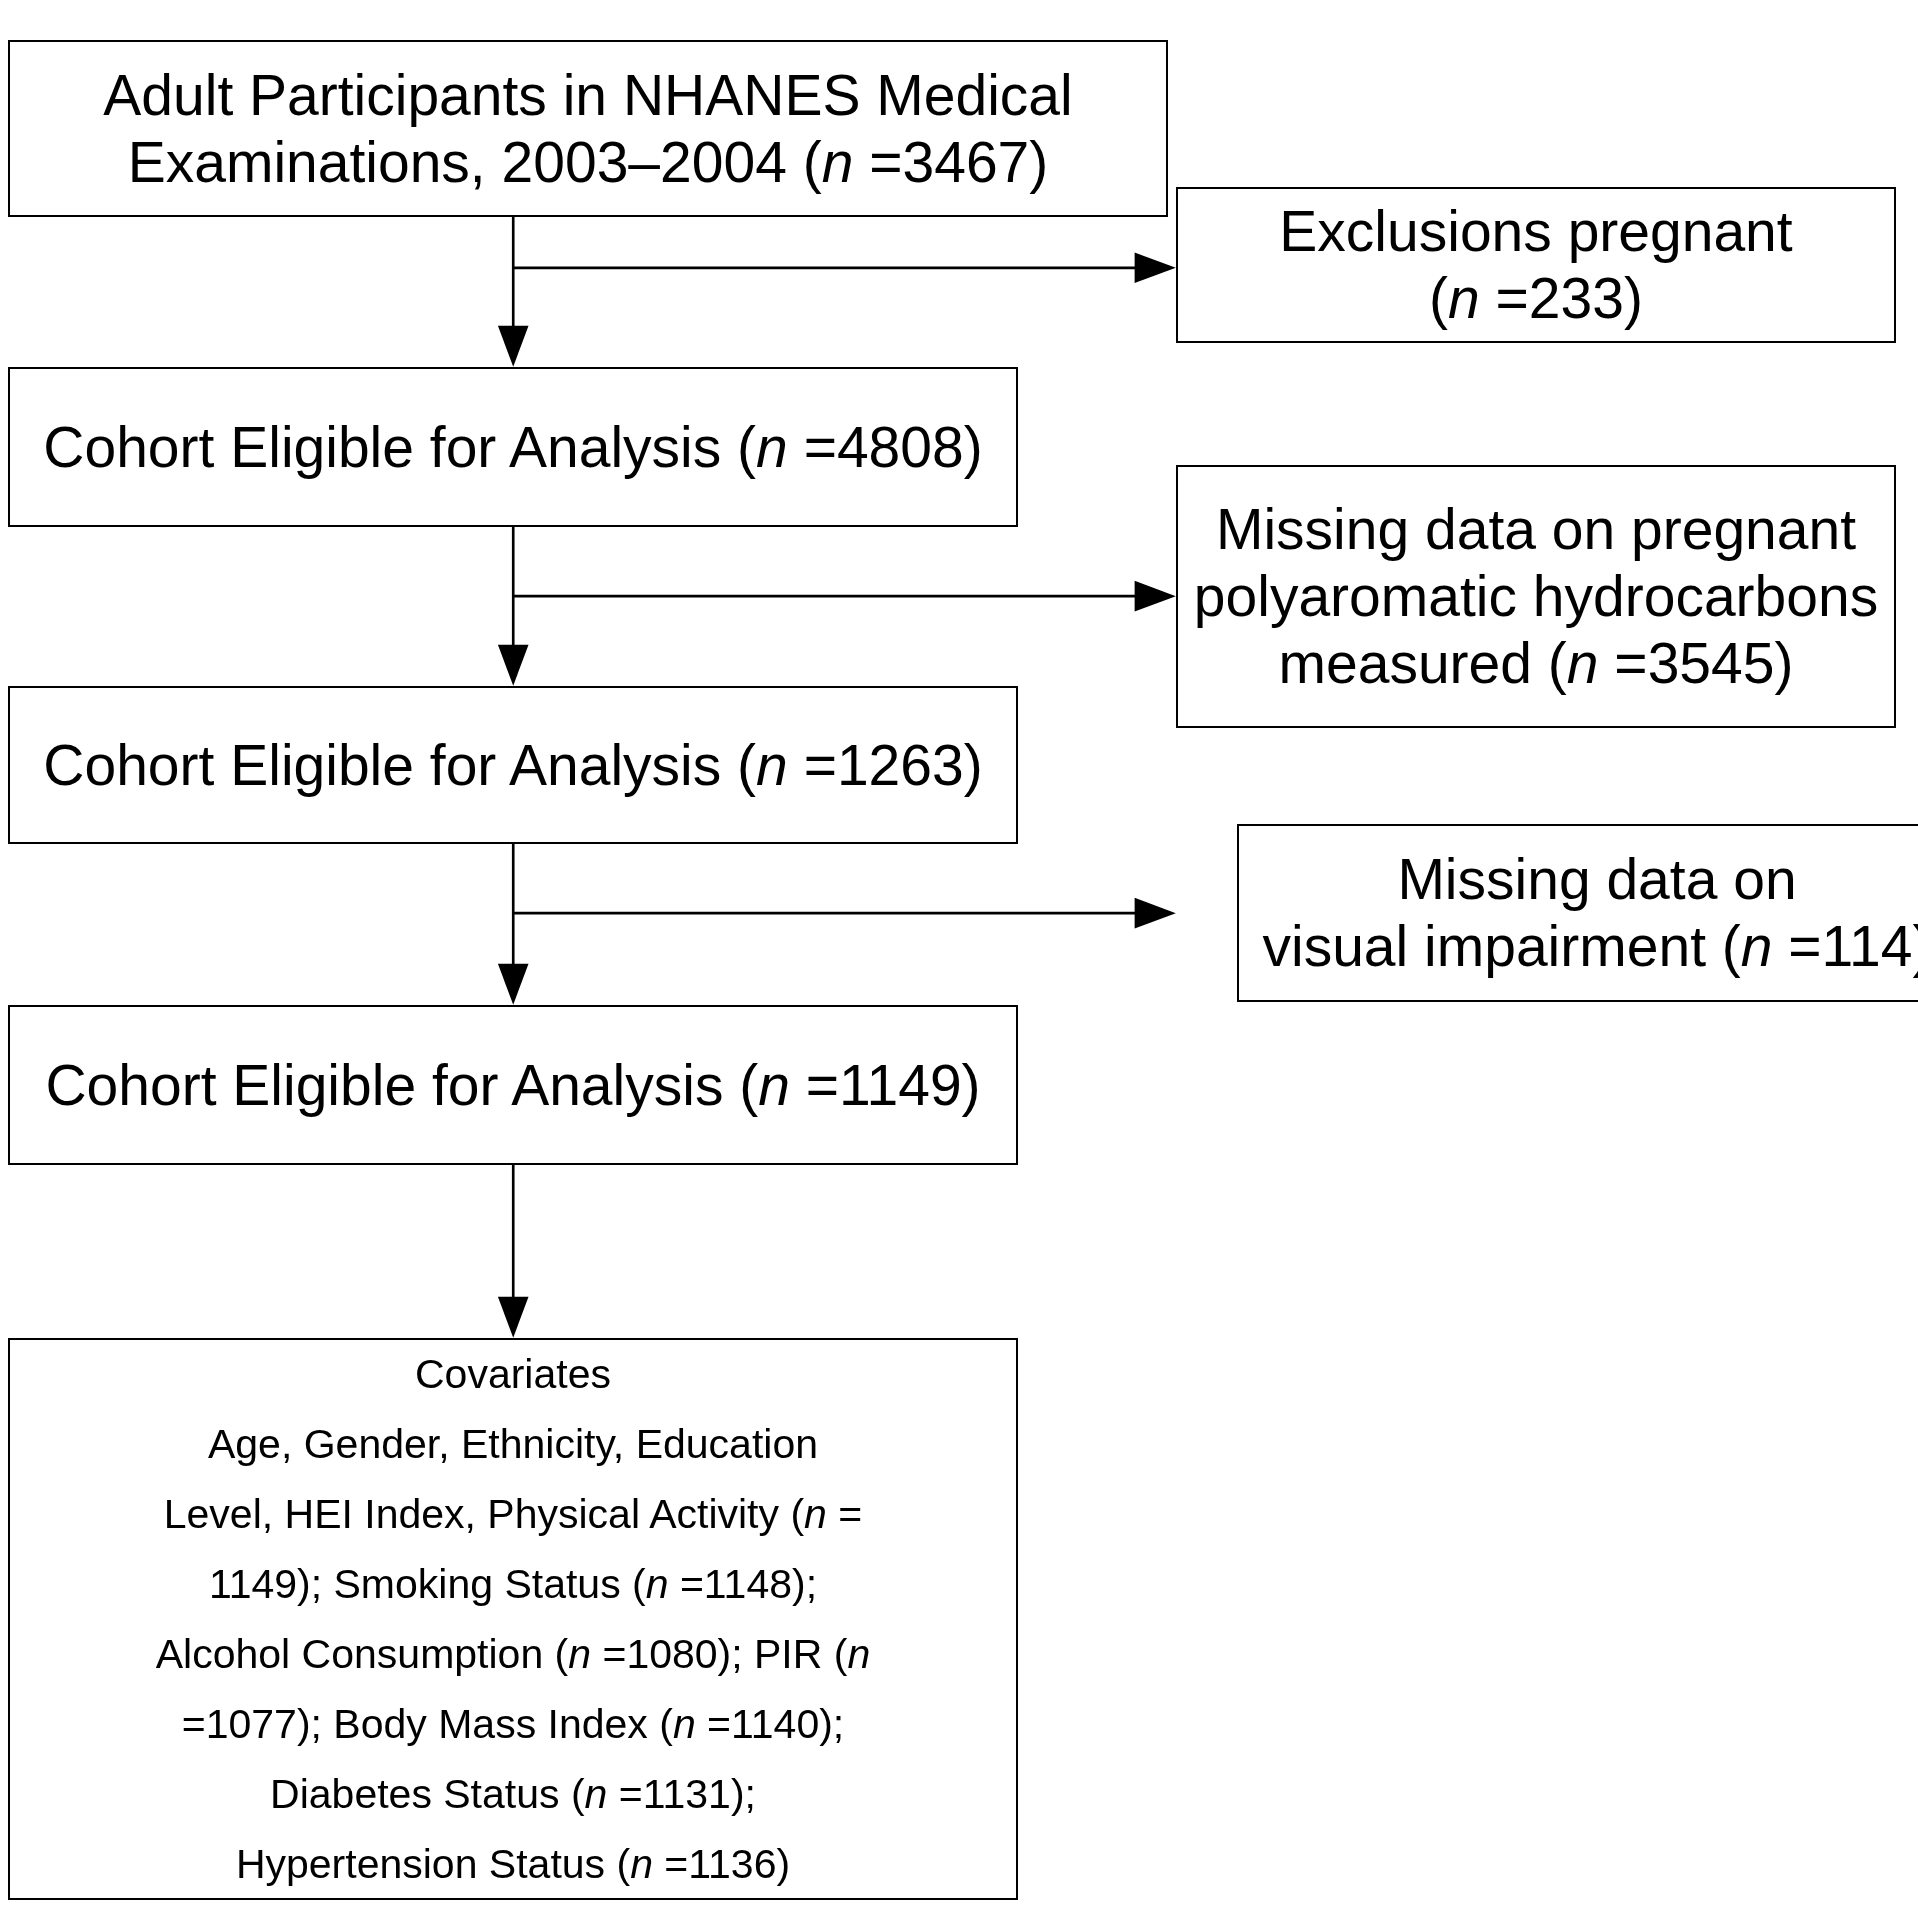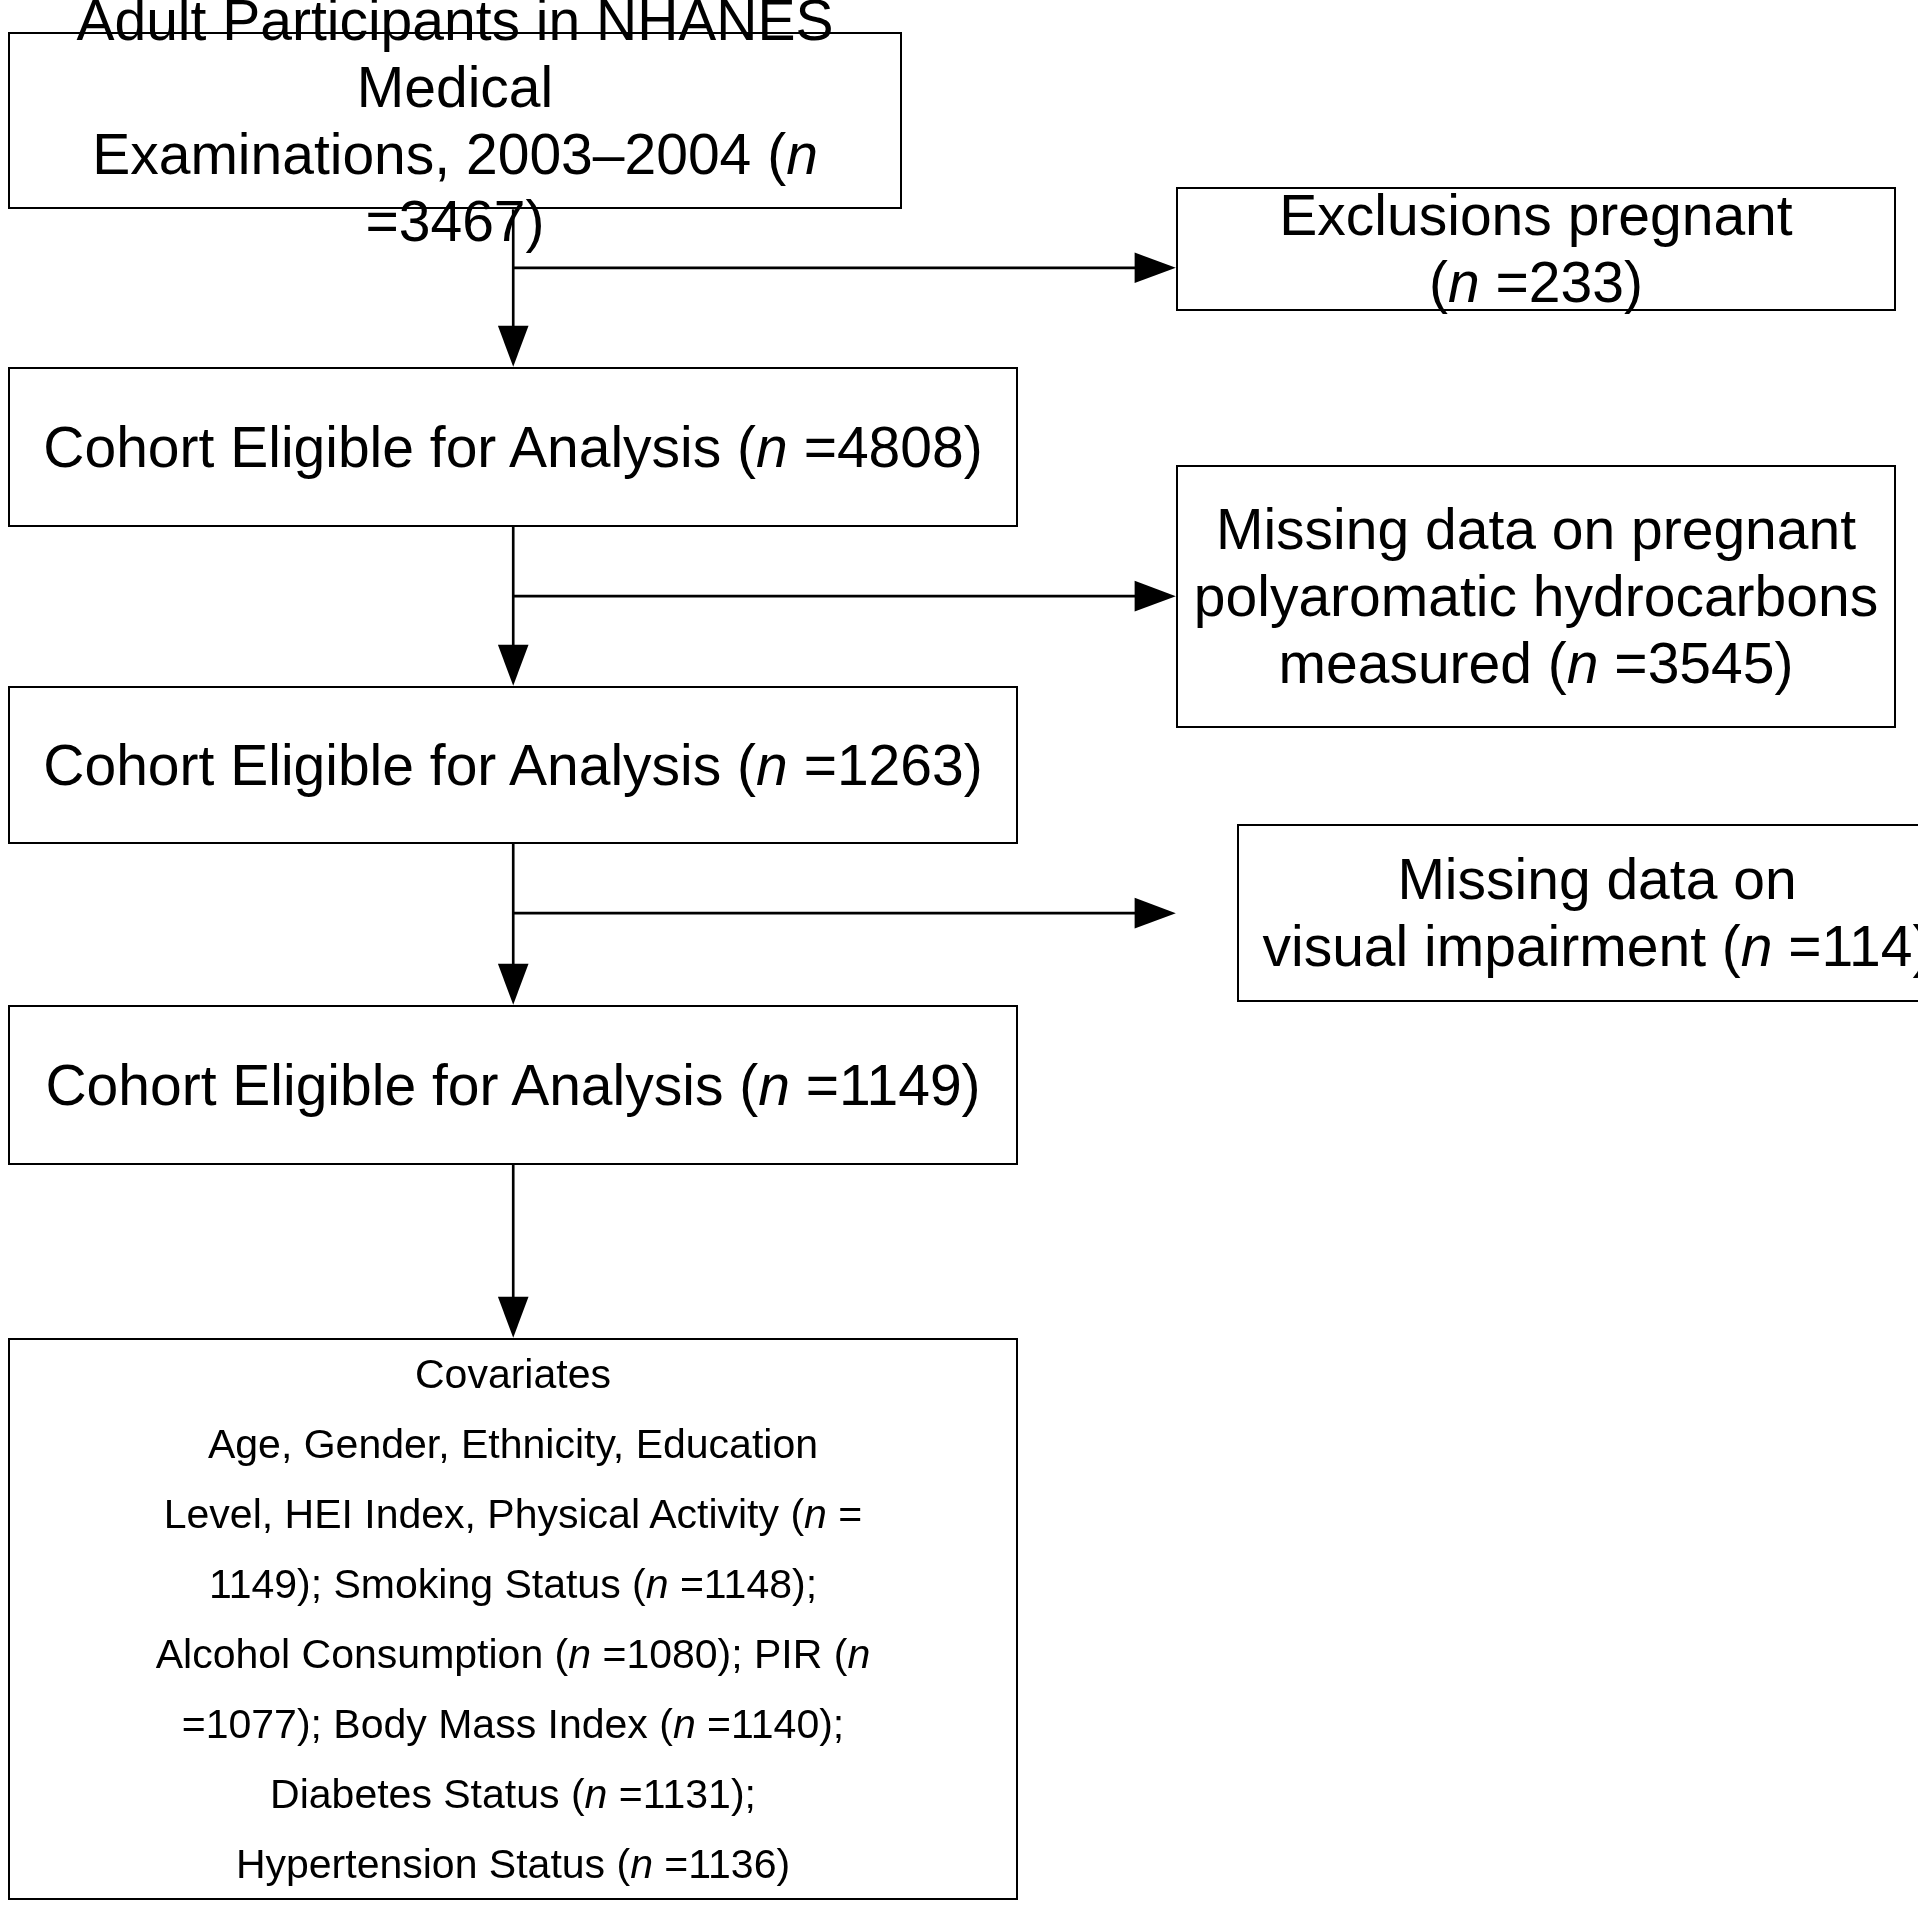--- a/index.html
+++ b/index.html
@@ -19,27 +19,27 @@
     display:flex;
     align-items:center;
     justify-content:center;
     text-align:center;
   }
   .box .txt{font-size:57px;line-height:67px;}
   #box-covariates .txt{font-size:41px;line-height:70px;}
   .it{font-style:italic;}
 
   
-  #box-participants {left:8px;  top:32px;   width:894px; height:177px;text-align:center;}
+  #box-participants {left:8px;  top:40px;   width:1160px; height:177px;text-align:center;}
   #box-cohort-4808  {left:8px;  top:367px;  width:1010px; height:160px;}
   #box-cohort-1263  {left:8px;  top:686px; width:1010px; height:158px;}
   #box-cohort-1149  {left:8px;  top:1005px; width:1010px; height:160px;}
   #box-covariates   {left:8px;  top:1338px; width:1010px; height:562px;}
   
-  #box-excl-pregnant{left:1176px;top:187px;  width:720px; height:124px;}
+  #box-excl-pregnant{left:1176px;top:187px;  width:720px; height:156px;}
   #box-excl-urinary {left:1176px;top:465px;  width:720px; height:263px;}
   #box-excl-visual  {left:1237px;top:824px; width:720px; height:178px;}
 </style>
 </head>
 <body>
 
 <div class="diagram">
 
   <svg class="connectors" viewBox="0 0 2887 2898" xmlns="http://www.w3.org/2000/svg">
 

